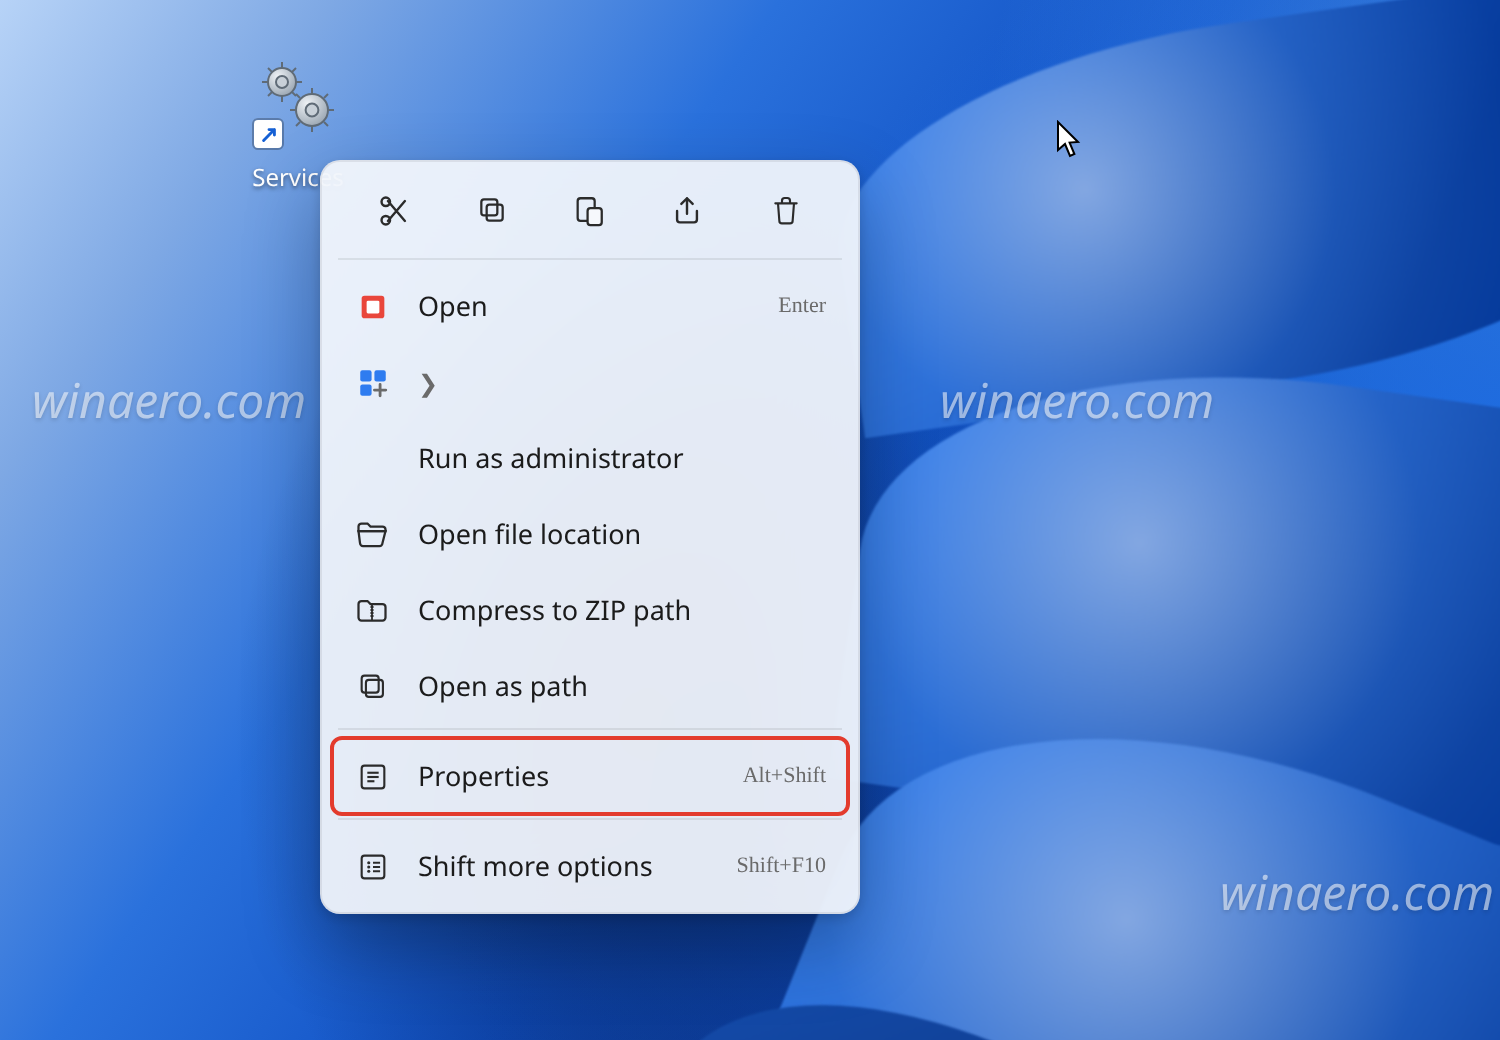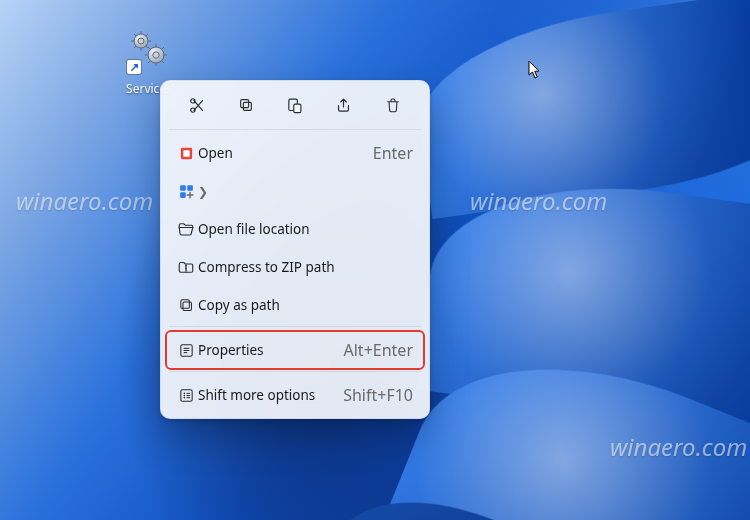--- a/index.html
+++ b/index.html
@@ -50,26 +50,26 @@
   }
   .ctx-top {
     display: flex; justify-content: space-around; padding: 4px 6px 8px;
   }
   .ctx-top .tbtn {
     width: 36px; height: 28px; border-radius: 6px; display: flex; align-items: center; justify-content: center;
     cursor: pointer;
   }
   .sep { height: 1px; background: rgba(0,0,0,.08); margin: 2px 2px 4px; }
   .mi {
-    height: 38px; display: flex; align-items: center; gap: 3px; padding: 0 10px 0 10px;
+    height: 38px; display: flex; align-items: center; gap: 14px; padding: 0 10px 0 10px;
     border-radius: 6px; cursor: pointer; position:relative;
   }
   .mi .ico { width: 18px; height: 18px; display:flex; align-items:center; justify-content:center; flex: 0 0 18px; }
   .mi .lbl { flex: 1; white-space: nowrap; }
-  .mi .accel { color: #6a6a6a; font-size: 16px; }
+  .mi .accel { color: #6a6a6a; font-size: 11px; font-family: Liberation Serif, serif; }
   .mi .chev { color:#6a6a6a; font-size:12px; flex:0 0 8px; text-align:right; }
   .highlight {
     position:absolute; border:2px solid #e33b2d; border-radius:6px; pointer-events:none;
   }
 </style>
 </head>
 <body>
 
 <div class="desktop">
 
@@ -181,20 +181,24 @@
           <svg width="17" height="17" viewBox="0 0 24 24">
             <rect x="3" y="3" width="8" height="8" rx="1.5" fill="#2f7cf0"></rect>
             <rect x="13" y="3" width="8" height="8" rx="1.5" fill="#2f7cf0"></rect>
             <rect x="3" y="13" width="8" height="8" rx="1.5" fill="#2f7cf0"></rect>
             <path d="M17 13v8M13 17h8" stroke="#6a6a6a" stroke-width="2" stroke-linecap="round"></path>
           </svg>
         </span>
       <span class="chev">❯</span>
     </div>
 
+    <div class="mi">
+      <span class="ico"></span>
+      <span class="lbl">Run as administrator</span>
+    </div>
 
     <div class="mi">
       <span class="ico">
           <svg width="18" height="18" viewBox="0 0 24 24">
             <path d="M3 7a2 2 0 0 1 2-2h4l2 2h8a2 2 0 0 1 2 2v1H3z" fill="none" stroke="#2b2b2b" stroke-width="1.5"></path>
             <path d="M3 10h18l-2 8a2 2 0 0 1-2 2H6a2 2 0 0 1-2-2z" fill="none" stroke="#2b2b2b" stroke-width="1.5"></path>
           </svg>
         </span>
       <span class="lbl">Open file location</span>
     </div>
@@ -210,36 +214,36 @@
       <span class="lbl">Compress to ZIP path</span>
     </div>
 
     <div class="mi">
       <span class="ico">
           <svg width="17" height="17" viewBox="0 0 24 24">
             <rect x="7" y="7" width="12" height="12" rx="2" stroke="#2b2b2b" stroke-width="1.5" fill="none"></rect>
             <rect x="4" y="4" width="12" height="12" rx="2" stroke="#2b2b2b" stroke-width="1.5" fill="none"></rect>
           </svg>
         </span>
-      <span class="lbl">Copy as path</span>
+      <span class="lbl">Open as path</span>
     </div>
 
     <div class="sep"></div>
 
     <div class="mi" style="position:relative;border-radius:16px;">
       <span class="ico">
           <svg width="17" height="17" viewBox="0 0 24 24">
             <rect x="4" y="4" width="16" height="16" rx="2" stroke="#2b2b2b" stroke-width="1.5" fill="none"></rect>
             <line x1="8" y1="9" x2="16" y2="9" stroke="#2b2b2b" stroke-width="1.5"></line>
             <line x1="8" y1="12" x2="16" y2="12" stroke="#2b2b2b" stroke-width="1.5"></line>
             <line x1="8" y1="15" x2="13" y2="15" stroke="#2b2b2b" stroke-width="1.5"></line>
           </svg>
         </span>
       <span class="lbl">Properties</span>
-      <span class="accel">Alt+Enter</span>
+      <span class="accel">Alt+Shift</span>
       <span class="highlight" style="left:-2px; right:-2px; top:-1px; bottom:-1px;"></span>
     </div>
 
     <div class="sep"></div>
 
     <div class="mi">
       <span class="ico">
           <svg width="17" height="17" viewBox="0 0 24 24">
             <rect x="4" y="4" width="16" height="16" rx="2" stroke="#2b2b2b" stroke-width="1.5" fill="none"></rect>
             <circle cx="9" cy="9" r="1.1" fill="#2b2b2b"></circle>

